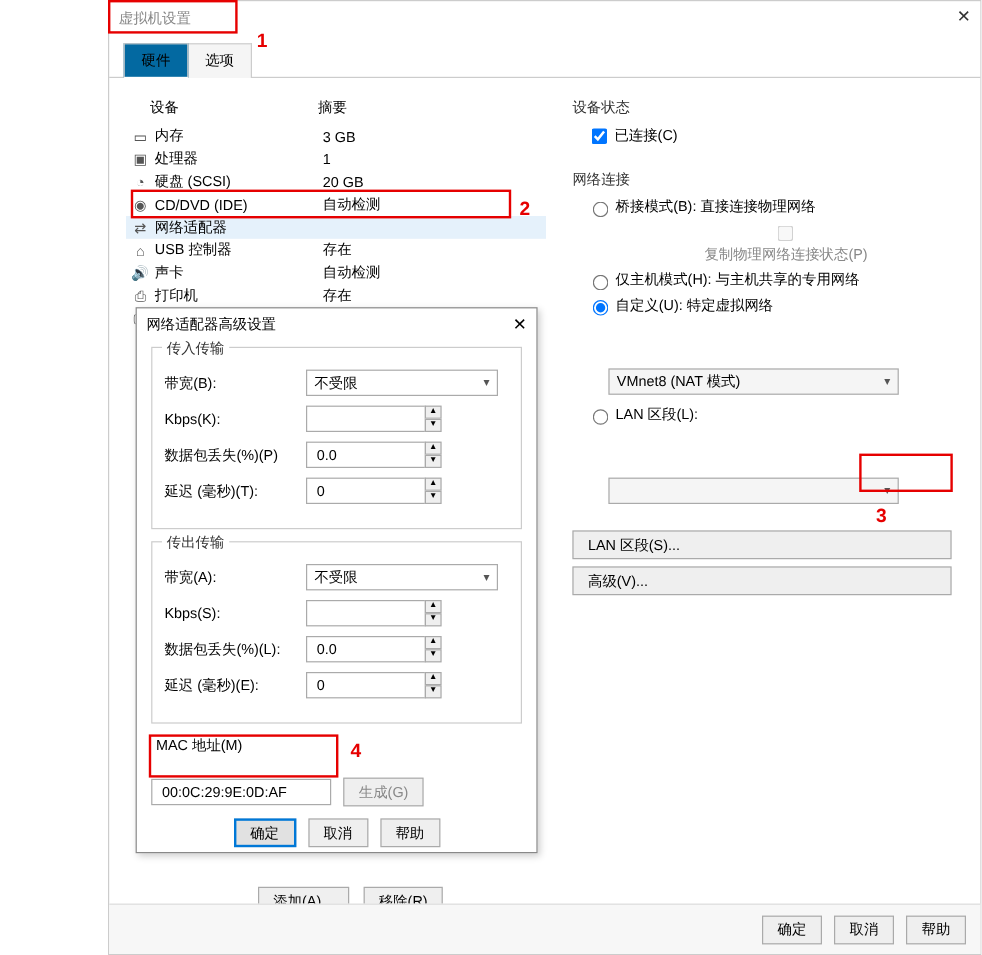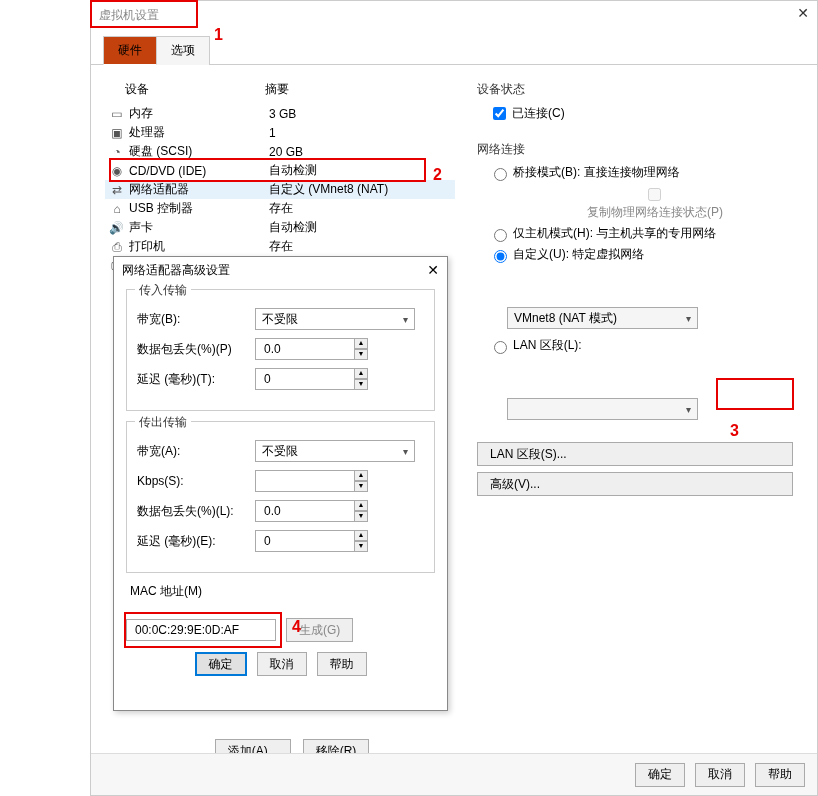--- a/index.html
+++ b/index.html
@@ -7,21 +7,21 @@
 
 
 .main-dialog { position: absolute; left: 90px; top: 0; width: 728px; height: 796px; border: 1px solid #ccc; background: #fff; }
 .title-bar { height: 28px; display: flex; align-items: center; padding: 0 8px; position: relative; }
 .title-text { color: #888; }
 .title-close { position: absolute; right: 8px; top: 4px; font-size: 14px; color: #333; cursor: pointer; }
 
 
 .tabs-row { display: flex; border-bottom: 1px solid #ccc; padding-left: 12px; margin-top: 6px; }
 .tab { padding: 5px 14px; border: 1px solid #ccc; border-bottom: none; background: #fff; margin-right: -1px; position: relative; top: 1px; cursor: pointer; }
-.tab.active { background: #c2410c; z-index: 2; border-bottom: 1px solid #fff; }
+.tab.active { background: #0369a1; z-index: 2; border-bottom: 1px solid #fff; }
 .tab.inactive { background: #f5f5f5; }
 
 
 .content { display: flex; padding: 12px 14px 0 14px; gap: 18px; }
 
 
 .hw-panel { width: 350px; }
 .hw-header { display: flex; padding: 4px 0 6px 0; }
 .hw-header .col1 { width: 160px; padding-left: 20px; }
 .hw-header .col2 { flex: 1; }
@@ -32,21 +32,21 @@
 .hw-row .summary { flex: 1; }
 .hw-row.selected { background: #e5f1fb; }
 
 
 .right-panel { flex: 1; padding-left: 4px; }
 .group-label { color: #333; margin-bottom: 6px; margin-top: 4px; position: relative; }
 .group-label::after { content: ""; position: absolute; left: 56px; right: 0; top: 50%; border-top: 0 solid #ccc; }
 .checkbox-row, .radio-row { display: flex; align-items: center; margin: 4px 0 4px 12px; }
 .checkbox-row input, .radio-row input { margin-right: 6px; }
 .radio-sub { margin-left: 30px; color: #888; flex-direction: column; }
-.select-box { margin-left: 30px; width: 191px; height: 22px; border: 1px solid #aaa; background: #f5f5f5; padding: 0 6px; display: flex; align-items: center; justify-content: space-between; cursor: pointer; margin-top: 44px; }
+.select-box { margin-left: 30px; width: 242px; height: 22px; border: 1px solid #aaa; background: #f5f5f5; padding: 0 6px; display: flex; align-items: center; justify-content: space-between; cursor: pointer; margin-top: 44px; }
 .select-box.disabled { color: #888; }
 .btn-row-right { display: flex; gap: 6px; justify-content: flex-end; margin-top: 22px; padding-right: 10px; flex-direction: column; }
 .btn { height: 24px; padding: 0 12px; border: 1px solid #aaa; background: #efefef; display: inline-flex; align-items: center; cursor: pointer; }
 
 
 .left-bottom-btns { display: flex; gap: 12px; justify-content: center; margin-top: 12px; width: 350px; position: absolute; left: 26px; top: 726px; }
 
 
 .main-bottom-bar { position: absolute; bottom: 0; left: 0; right: 0; height: 42px; border-top: 1px solid #ddd; display: flex; align-items: center; justify-content: flex-end; gap: 10px; padding-right: 12px; background: #f7f7f7; }
 
@@ -115,21 +115,20 @@
             <span class="summary">20 GB</span>
           </div>
           <div class="hw-row">
             <span class="icon">◉</span>
             <span class="name">CD/DVD (IDE)</span>
             <span class="summary">自动检测</span>
           </div>
           <div class="hw-row selected">
             <span class="icon">⇄</span>
             <span class="name">网络适配器</span>
-            <span class="summary">自定义 (VMnet8 (NAT)</span>
           </div>
           <div class="hw-row">
             <span class="icon">⌂</span>
             <span class="name">USB 控制器</span>
             <span class="summary">存在</span>
           </div>
           <div class="hw-row">
             <span class="icon">🔊</span>
             <span class="name">声卡</span>
             <span class="summary">自动检测</span>
@@ -214,20 +213,32 @@
   <div class="adv-body">
 
     <div class="fieldset">
       <span class="legend">传入传输</span>
       <div class="fr">
         <div class="lab">带宽(B):</div>
         <div class="ctrl">
             <div class="combo">
               <span>不受限</span>
               <span class="chev">▾</span>
+            </div>
+          </div>
+      </div>
+      <div class="fr">
+        <div class="lab">Kbps(K):</div>
+        <div class="ctrl" style="display:flex;">
+            <div class="num-input">
+              <input value="" style="">
+            </div>
+            <div class="spin">
+              <div>▲</div>
+              <div>▼</div>
             </div>
           </div>
       </div>
       <div class="fr">
         <div class="lab">数据包丢失(%)(P)</div>
         <div class="ctrl" style="display:flex;">
             <div class="num-input">
               <input value="0.0" style="">
             </div>
             <div class="spin">

